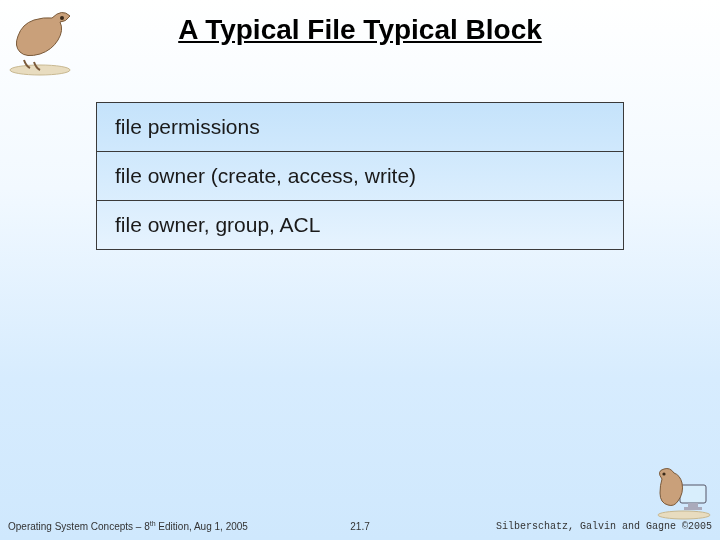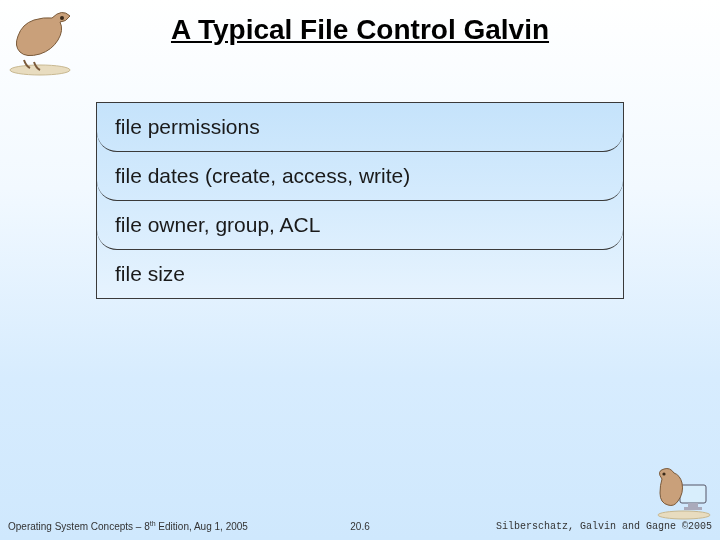--- a/index.html
+++ b/index.html
@@ -42,21 +42,20 @@
     width: 528px;
     border: 1px solid #3a3a3a;
     background: linear-gradient(to bottom, #c5e3fb 0%, #d5ebfd 50%, #e6f3fe 100%);
   }
   .fcb-row {
     border-bottom: 1px solid #3a3a3a;
     padding: 12px 14px 12px 18px;
     font-size: 21px;
     color: #1a1a1a;
     font-family: Arial, Helvetica, sans-serif;
-    border-radius: 20px;
   }
   .fcb-row:last-child { border-bottom: none; }
   .footer {
     position: absolute;
     bottom: 6px;
     left: 0; right: 0;
     height: 16px;
     display: flex;
     justify-content: space-between;
     align-items: center;
@@ -85,41 +84,40 @@
   <div class="logo-tl">
     <svg viewBox="0 0 72 72" width="72" height="72">
       <ellipse cx="36" cy="66" rx="30" ry="5" fill="#e8dcbf" stroke="#c8b890"></ellipse>
       <path class="dino-body" d="M48 14 q10 -10 18 -2 q-4 6 -10 6 q4 8 -2 18 q-6 10 -18 14 q-14 4 -20 -2 q-6 -6 -2 -16 q4 -12 16 -16 q10 -3 18 -2 Z"></path>
       <circle cx="58" cy="14" r="2" fill="#3a2a1a"></circle>
       <path d="M20 56 q2 6 6 8" stroke="#7a5a3a" stroke-width="2" fill="none"></path>
       <path d="M30 58 q2 6 6 8" stroke="#7a5a3a" stroke-width="2" fill="none"></path>
     </svg>
   </div>
 
-  <h1 class="title">A Typical File Control Galvin</h1>
+  <h1 class="title">A Typical File Typical Block</h1>
 
   <div class="fcb-table">
     <div class="fcb-row">file permissions</div>
-    <div class="fcb-row">file dates (create, access, write)</div>
+    <div class="fcb-row">file owner (create, access, write)</div>
     <div class="fcb-row">file owner, group, ACL</div>
-    <div class="fcb-row">file size</div>
   </div>
 
   <div class="logo-br">
     <svg viewBox="0 0 60 55" width="60" height="55">
       <ellipse cx="30" cy="50" rx="26" ry="4" fill="#e8dcbf" stroke="#c8b890"></ellipse>
       <rect x="26" y="20" width="26" height="18" class="monitor" rx="2"></rect>
       <rect x="34" y="38" width="10" height="4" fill="#aab"></rect>
       <rect x="30" y="42" width="18" height="3" fill="#aab"></rect>
       <path class="dino-body" d="M8 14 q-6 -8 2 -10 q6 -2 10 4 q6 2 8 10 q2 10 -4 18 q-4 6 -10 4 q-8 -2 -8 -12 q0 -8 2 -14 Z"></path>
       <circle cx="10" cy="9" r="1.6" fill="#3a2a1a"></circle>
     </svg>
   </div>
 
   <div class="footer">
     <span class="footer-left">
       <span>Operating System Concepts – 8</span><sup>th</sup><span> Edition, Aug 1, 2005</span>
     </span>
-    <span class="footer-center">20.6</span>
+    <span class="footer-center">21.7</span>
     <span class="footer-right">Silberschatz, Galvin and Gagne ©2005</span>
   </div>
 
 </div>
 
 </body></html>

